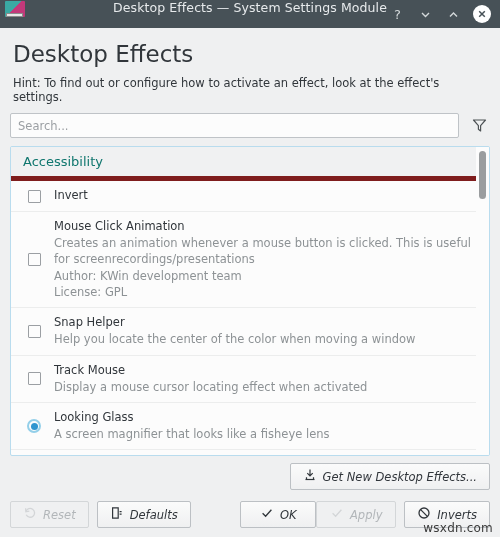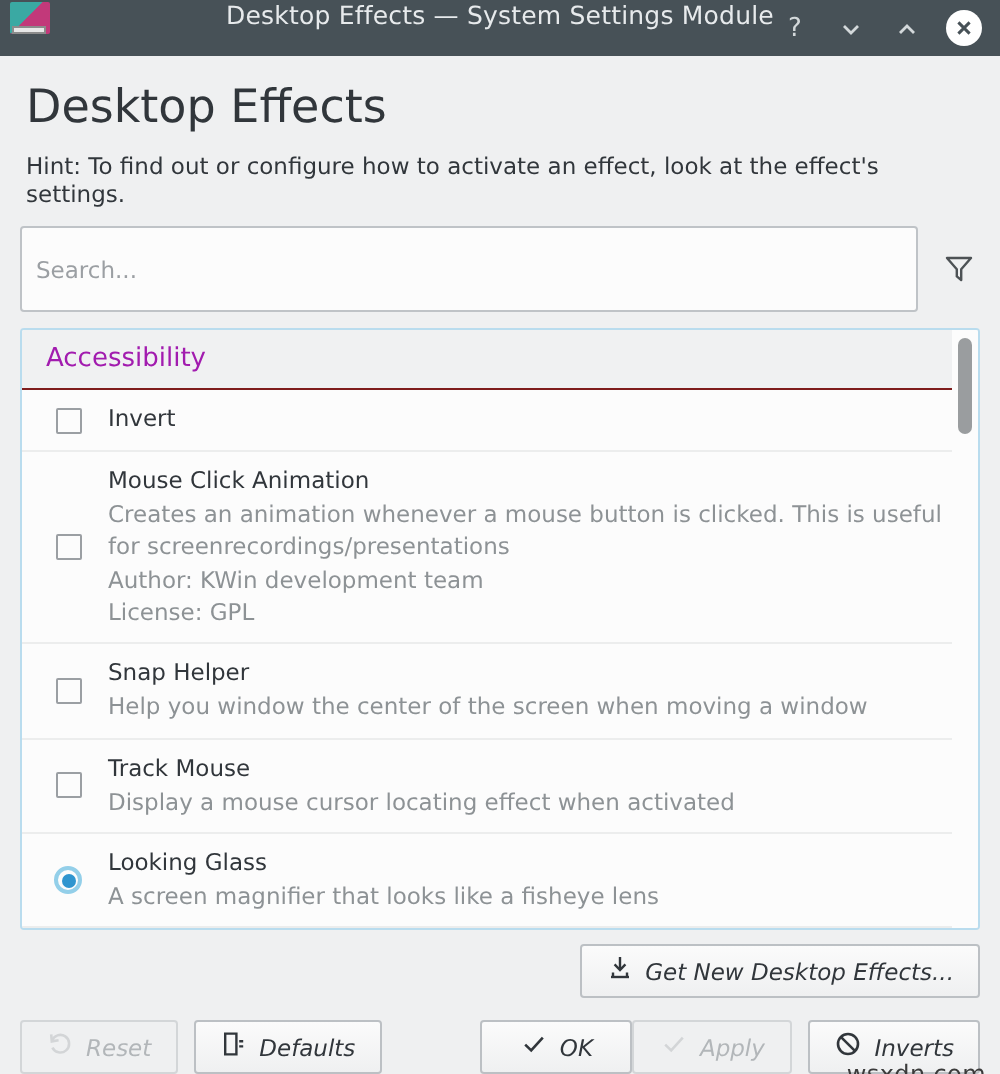--- a/index.html
+++ b/index.html
@@ -33,37 +33,37 @@
   .wc-close { width: 18px; height: 18px; border-radius: 50%; background: #ffffff; color: #475157; }
 
   
   .content { flex: 1 1 auto; display: flex; flex-direction: column; padding: 0 10px; }
   .page-title { font-size: 23px; color: #31363b; font-weight: normal; margin: 13px 0 0 3px; }
   .hint { font-size: 11.5px; color: #31363b; margin: 9px 0 0 3px; }
 
   
   .search-row { display: flex; align-items: center; margin-top: 9px; gap: 9px; }
   .search-input {
-    flex: 1 1 auto; height: 43px; background: #fcfcfc; border: 1px solid #bfc3c7;
+    flex: 1 1 auto; height: 25px; background: #fcfcfc; border: 1px solid #bfc3c7;
     border-radius: 2px; padding: 0 7px; font-size: 11.5px; color: #31363b;
     font-family: "DejaVu Sans", "Liberation Sans", sans-serif;
   }
   .search-input::placeholder { color: #9b9fa3; }
   .filter-btn { width: 22px; height: 22px; display: flex; align-items: center; justify-content: center;
     background: transparent; border: none; }
 
   
   .list-box {
     margin-top: 8px; flex: 1 1 auto; background: #fcfcfc; border: 1px solid #b9dcee;
     border-radius: 2px; position: relative; overflow: hidden; display: flex; flex-direction: column;
   }
   .list-scroll { flex: 1 1 auto; overflow: hidden; position: relative; }
   .section-header {
-    background: #f0f1f2; border-bottom: 1px solid #7f1d1d;
-    padding: 7px 0 7px 12px; font-size: 13px; color: #a21caf;
+    background: #f0f1f2; border-bottom: 5px solid #7f1d1d;
+    padding: 7px 0 7px 12px; font-size: 13px; color: #0f766e;
   }
   .effect-row { display: flex; align-items: center; border-bottom: 1px solid #eceded; padding: 7px 10px 7px 12px; }
   .effect-row:last-child { border-bottom: none; }
   .ctl { flex: 0 0 22px; display: flex; align-items: center; justify-content: center; margin-right: 9px; }
   .checkbox { width: 13px; height: 13px; border: 1px solid #9b9fa3; background: #fcfcfc; border-radius: 1px; }
   .radio { width: 14px; height: 14px; border-radius: 50%; border: 2px solid #93cfe9;
            background: #fcfcfc; display: flex; align-items: center; justify-content: center; }
   .radio .dot { width: 7px; height: 7px; border-radius: 50%; background: #2f95cf; }
   .effect-text { flex: 1 1 auto; min-width: 0; }
   .effect-name { font-size: 11.5px; color: #31363b; margin-bottom: 2px; }
@@ -172,21 +172,21 @@
             <div class="effect-meta">License: GPL</div>
           </div>
         </div>
 
         <div class="effect-row">
           <div class="ctl">
             <div class="checkbox"></div>
           </div>
           <div class="effect-text">
             <div class="effect-name">Snap Helper</div>
-            <div class="effect-desc">Help you window the center of the screen when moving a window</div>
+            <div class="effect-desc">Help you locate the center of the color when moving a window</div>
           </div>
         </div>
 
         <div class="effect-row">
           <div class="ctl">
             <div class="checkbox"></div>
           </div>
           <div class="effect-text">
             <div class="effect-name">Track Mouse</div>
             <div class="effect-desc">Display a mouse cursor locating effect when activated</div>

